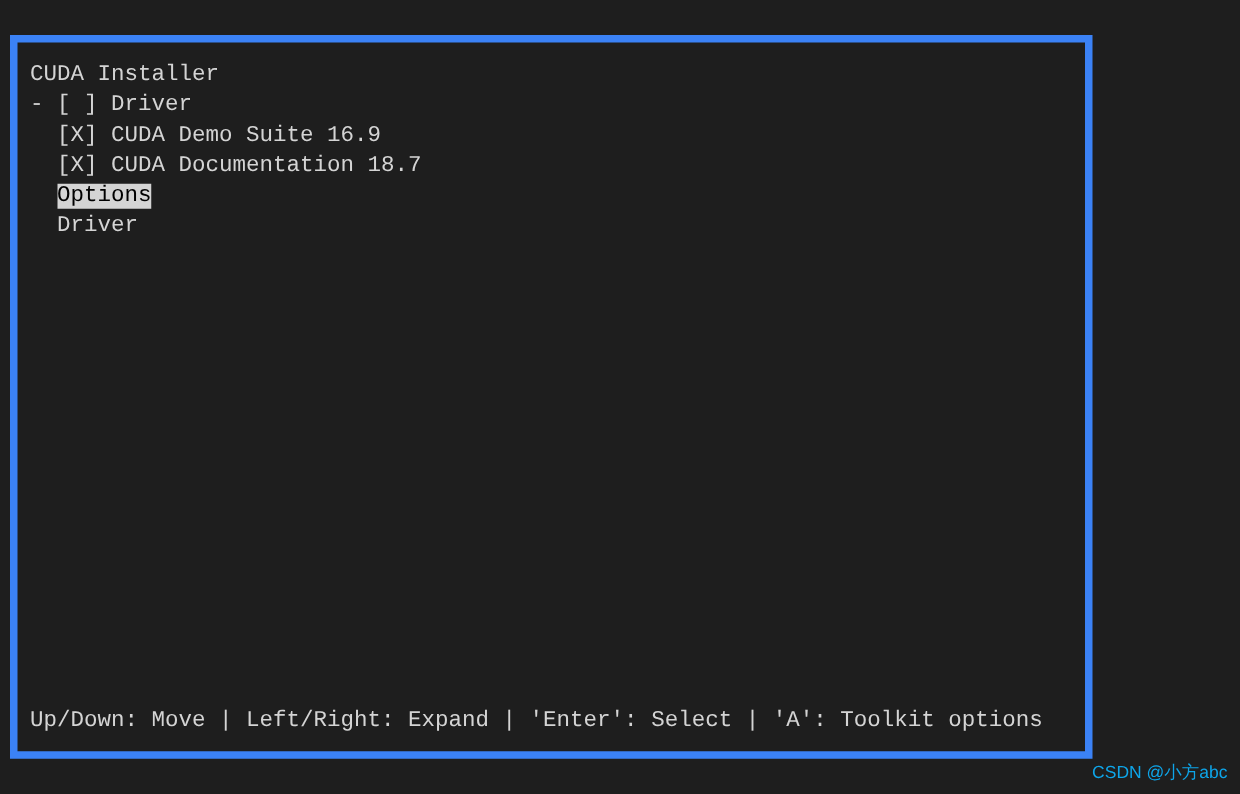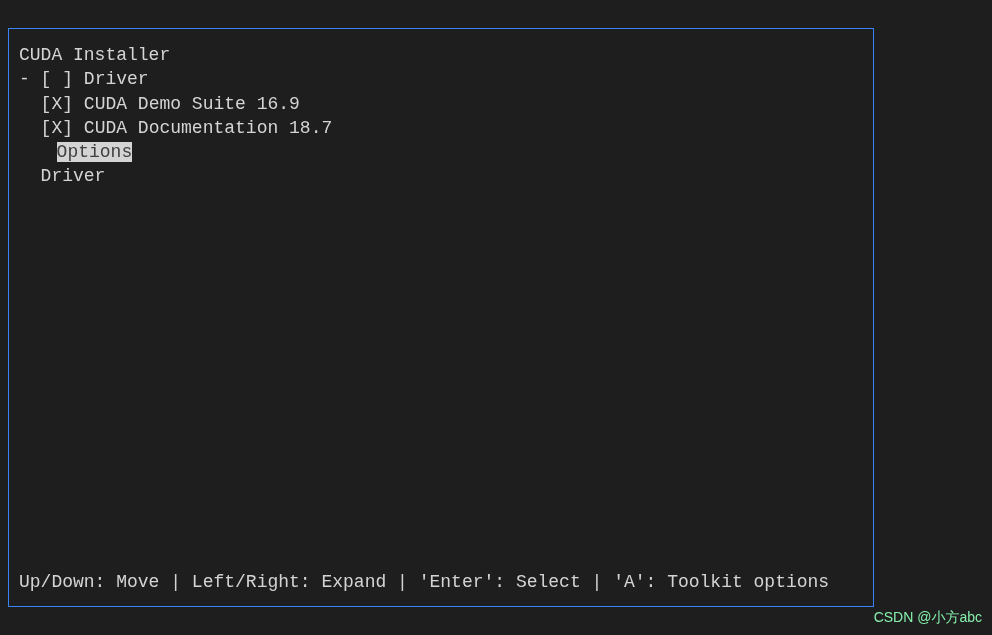--- a/index.html
+++ b/index.html
@@ -16,47 +16,46 @@
       color: #d4d4d4;
       position: relative;
       overflow: hidden;
     }
     .terminal-frame {
       position: absolute;
       top: 28px;
       left: 8px;
       right: 118px;
       bottom: 28px;
-      border: 1px solid #3b82f6;
+      border: 6px solid #3b82f6;
       padding: 14px 10px;
       display: flex;
       flex-direction: column;
       justify-content: space-between;
     }
     .content-top {
       display: flex;
       flex-direction: column;
     }
     .line {
       white-space: pre;
       line-height: 1.35;
     }
     .selected {
       background: #d4d4d4;
-      color: #404040;
-      margin-left: 16px;
+      color: #000000;
     }
     .footer-line {
       white-space: pre;
     }
     .watermark {
       position: absolute;
       bottom: 8px;
       right: 10px;
-      color: #86efac;
+      color: #0ea5e9;
       font-size: 14px;
       font-family: Arial, sans-serif;
     }
   </style>
 </head>
 <body>
 
 <div class="terminal-frame">
   <div class="content-top">
     <div class="line">CUDA Installer</div>

